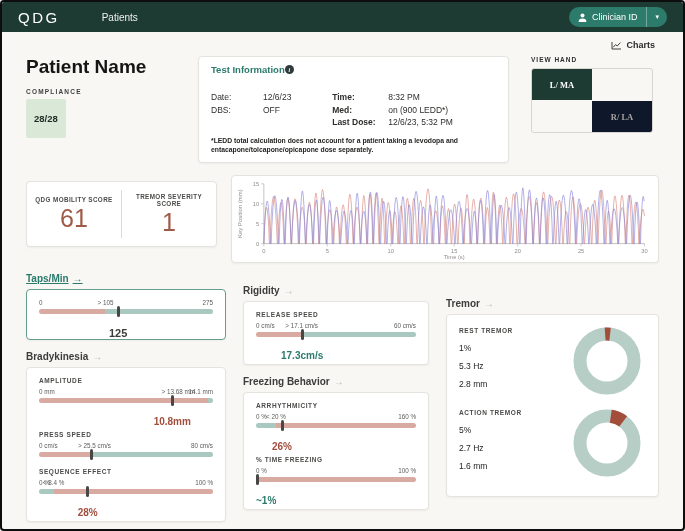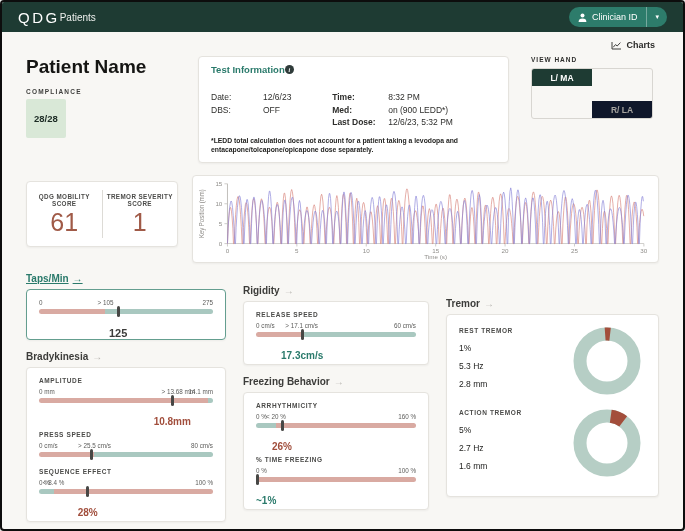--- a/index.html
+++ b/index.html
@@ -3,21 +3,21 @@
 <meta charset="utf-8">
 <style>
   * { margin:0; padding:0; box-sizing:border-box; }
   html,body { background:#e8e8e6; }
   body { font-family:"Liberation Sans", sans-serif; }
   .page { width:685px; height:531px; background:#f8f7f4; border:2px solid #0d0d0d; border-radius:4px; overflow:hidden; position:relative; }
 
   
   .topbar { height:30px; background:#1e3b33; display:flex; align-items:center; padding:0 16px; }
   .logo { color:#fff; font-size:15px; letter-spacing:2.5px; font-weight:500; }
-  .nav-item { color:#eef0ee; font-size:10px; cursor:pointer; }
+  .nav-item { color:#eef0ee; font-size:10px; margin-left:42px; cursor:pointer; }
   .tb-spacer { flex:1; }
   .clinician-btn { background:#2d7c6b; height:20px; border-radius:10px; display:flex; align-items:center; color:#fff; font-size:9px; cursor:pointer; }
   .cb-main { display:flex; align-items:center; gap:5px; padding:0 9px; height:100%; }
   .cb-caret { border-left:1px solid rgba(255,255,255,.35); padding:0 8px; font-size:7px; display:flex; align-items:center; height:100%; }
 
   
   .content { padding:6px 24px 0 24px; }
   .charts-row { display:flex; justify-content:flex-end; padding:2px 4px 4px 0; }
   .charts-link { display:flex; align-items:center; gap:4px; font-size:9px; color:#2b2b29; font-weight:600; cursor:pointer; }
 
@@ -36,27 +36,27 @@
   .ti-col-left { width:40%; }
   .ti-col-right { width:60%; }
   .ti-row { display:flex; font-size:8.5px; color:#2e2e2c; line-height:12.5px; }
   .ti-label { width:52px; flex-shrink:0; }
   .ti-col-right .ti-label { font-weight:700; width:56px; }
   .ti-footnote { margin-top:7px; font-size:6.8px; font-weight:700; color:#1d1d1b; line-height:1.35; max-width:330px; }
 
   .viewhand { width:128px; flex-shrink:0; }
   .vh-label { font-size:6.5px; font-weight:700; letter-spacing:1px; color:#2e2e2c; margin-bottom:5px; }
   .vh-control { display:flex; border-radius:3px; overflow:hidden; border:1px solid #d8d6d1; width:fit-content; }
-  .vh-btn { width:60px; height:17px; display:flex; align-items:center; justify-content:center; font-size:8.5px; cursor:pointer; }
+  .vh-btn { width:60px; height:31px; display:flex; align-items:center; justify-content:center; font-size:8.5px; cursor:pointer;font-family:Liberation Serif, serif; }
   .vh-btn.sel { background:#1e3b33; color:#fff; font-weight:700; }
   .vh-btn.unsel { background:#0f172a; color:#a7a5a0; font-weight:600;margin-top:32px; }
 
   
   .row2 { display:flex; gap:14px; margin-top:12px; align-items:flex-start; }
-  .scores-card { width:152px; height:66px; display:flex; margin-top:6px; flex-shrink:0; }
+  .scores-card { width:191px; height:66px; display:flex; margin-top:6px; flex-shrink:0; }
   .score-half { flex:1; display:flex; flex-direction:column; align-items:center; justify-content:center; gap:3px; padding:4px; }
   .score-divider { width:1px; background:#dddbd6; margin:8px 0; }
   .score-label { font-size:6.3px; font-weight:700; color:#4b4b49; letter-spacing:.4px; text-align:center; }
   .score-value { font-size:25px; color:#a05a47; font-weight:500; line-height:1; }
   .chart-card { flex:1; height:88px; padding:3px 6px 2px 4px; }
   .chart-card svg { width:100%; height:100%; display:block; }
   .tick { font-size:6.2px; fill:#8f8d89; font-family:"Liberation Sans", sans-serif; }
 
   
   .row3 { display:flex; gap:17px; margin-top:10px; align-items:center; }

